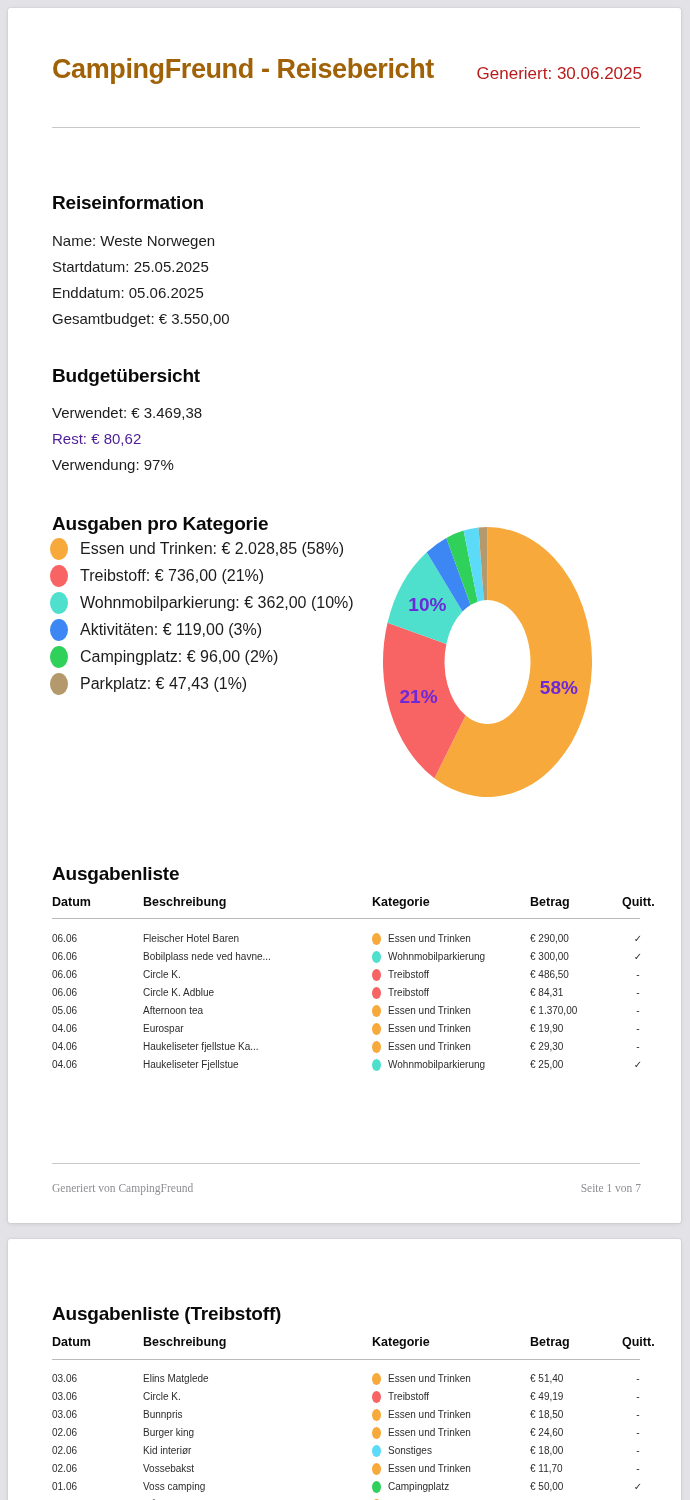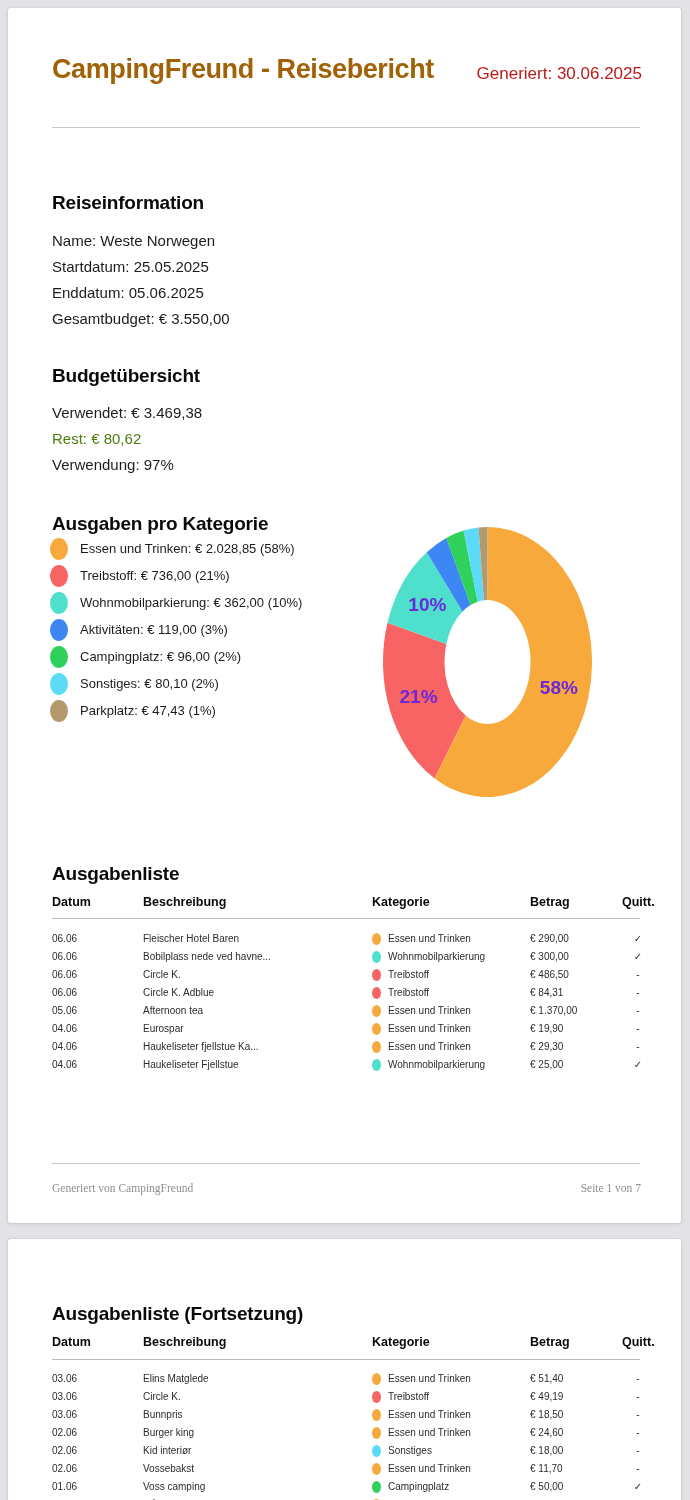--- a/index.html
+++ b/index.html
@@ -20,21 +20,21 @@
   #page2 { top:1239px; height:500px; }
   .abs { position:absolute; }
   .h1 { font-size:27px; font-weight:700; color:#a16207; letter-spacing:-0.4px; white-space:nowrap; }
   .meta { font-size:17px; color:#b91c1c; white-space:nowrap; }
   .rule { position:absolute; left:44px; width:588px; height:0; border-top:1px solid #C8C7CC; }
   .rule-dark { border-top:1px solid #B9B9BE; }
   .h2 { font-size:19px; font-weight:700; color:#0A0A0A; letter-spacing:-0.2px; white-space:nowrap; }
   .body-line { font-size:15px; line-height:26px; color:#1C1C1E; white-space:nowrap; }
   .legend-row { display:flex; align-items:center; height:27px; white-space:nowrap; }
   .legend-dot { width:18px; height:22px; border-radius:50%; margin-right:12px; flex:0 0 auto; }
-  .legend-text { font-size:13px; color:#1C1C1E; }
+  .legend-text { font-size:16px; color:#1C1C1E; }
   .pie-label { position:absolute; transform:translate(-50%,-50%); font-size:19px; font-weight:600; color:#6d28d9; }
   .t-head { position:absolute; left:0; width:100%; height:18px; font-size:12.5px; font-weight:700; color:#0A0A0A; }
   .t-row  { position:absolute; left:0; width:100%; height:18px; font-size:10px; color:#2C2C2E; }
   .cell { position:absolute; top:0; line-height:18px; white-space:nowrap; }
   .c-date { left:44px; }
   .c-desc { left:135px; }
   .c-cat  { left:364px; display:flex; align-items:center; height:18px; }
   .c-cat .cat-dot { width:9px; height:12px; border-radius:50%; margin-right:7px; flex:0 0 auto; }
   .c-amt  { left:522px; }
   .c-rec  { left:600px; width:60px; text-align:center; }
@@ -54,21 +54,21 @@
   <div class="abs" style="left:44px; top:220px;">
     <div class="body-line">Name: Weste Norwegen</div>
     <div class="body-line">Startdatum: 25.05.2025</div>
     <div class="body-line">Enddatum: 05.06.2025</div>
     <div class="body-line">Gesamtbudget: € 3.550,00</div>
   </div>
 
   <div class="abs h2" style="left:44px; top:357px;">Budgetübersicht</div>
   <div class="abs" style="left:44px; top:392px;">
     <div class="body-line">Verwendet: € 3.469,38</div>
-    <div class="body-line" id="rest-line" style="color: #4d7c0f;">Rest: € 80,62</div>
+    <div class="body-line" id="rest-line" style="color: #4c1d95;">Rest: € 80,62</div>
     <div class="body-line">Verwendung: 97%</div>
   </div>
 
   <div class="abs h2" style="left:44px; top:505px;">Ausgaben pro Kategorie</div>
   <div class="abs" style="left:42px; top:527px;" id="legend">
       <div class="legend-row">
         <span class="legend-dot" style="background: rgb(247, 169, 59);"></span>
         <span class="legend-text">Essen und Trinken: € 2.028,85 (58%)</span>
       </div>
       <div class="legend-row">
@@ -79,24 +79,20 @@
         <span class="legend-dot" style="background: rgb(78, 224, 204);"></span>
         <span class="legend-text">Wohnmobilparkierung: € 362,00 (10%)</span>
       </div>
       <div class="legend-row">
         <span class="legend-dot" style="background: rgb(60, 135, 244);"></span>
         <span class="legend-text">Aktivitäten: € 119,00 (3%)</span>
       </div>
       <div class="legend-row">
         <span class="legend-dot" style="background: rgb(47, 209, 91);"></span>
         <span class="legend-text">Campingplatz: € 96,00 (2%)</span>
-      </div>
-      <div class="legend-row">
-        <span class="legend-dot" style="background: rgb(91, 219, 248);"></span>
-        <span class="legend-text">Sonstiges: € 80,10 (2%)</span>
       </div>
       <div class="legend-row">
         <span class="legend-dot" style="background: rgb(179, 153, 108);"></span>
         <span class="legend-text">Parkplatz: € 47,43 (1%)</span>
       </div>
     </div>
 
   <svg id="donut" class="abs" style="left:375px; top:519px;" width="209" height="270" viewBox="0 0 209 270">
       <path d="M104.50,0.00 A104.5,135 0 1 1 51.43,251.29 L82.66,188.41 A43,62 0 1 0 104.50,73.00 Z" fill="#F7A93B"></path>
       <path d="M51.43,251.29 A104.5,135 0 0 1 4.51,95.77 L63.36,116.98 A43,62 0 0 0 82.66,188.41 Z" fill="#F86363"></path>
@@ -203,21 +199,21 @@
         <span class="cell c-rec">✓</span>
       </div>
     </div>
 
   <div class="rule" style="top:1155px;"></div>
   <div class="abs footer-text" style="left:44px; top:1172px;">Generiert von CampingFreund</div>
   <div class="abs footer-text" style="right:40px; top:1172px;">Seite 1 von 7</div>
 </div>
 
 <div class="page" id="page2">
-  <div class="abs h2" style="left:44px; top:64px;">Ausgabenliste (Fortsetzung)</div>
+  <div class="abs h2" style="left:44px; top:64px;">Ausgabenliste (Treibstoff)</div>
   <div class="abs t-head" style="top:94px;">
     <span class="cell c-date">Datum</span>
     <span class="cell c-desc">Beschreibung</span>
     <span class="cell c-cat">Kategorie</span>
     <span class="cell c-amt">Betrag</span>
     <span class="cell c-rec-head">Quitt.</span>
   </div>
   <div class="rule rule-dark" style="top:120px;"></div>
   <div id="rows-p2">
       <div class="t-row" style="top: 131px;">

